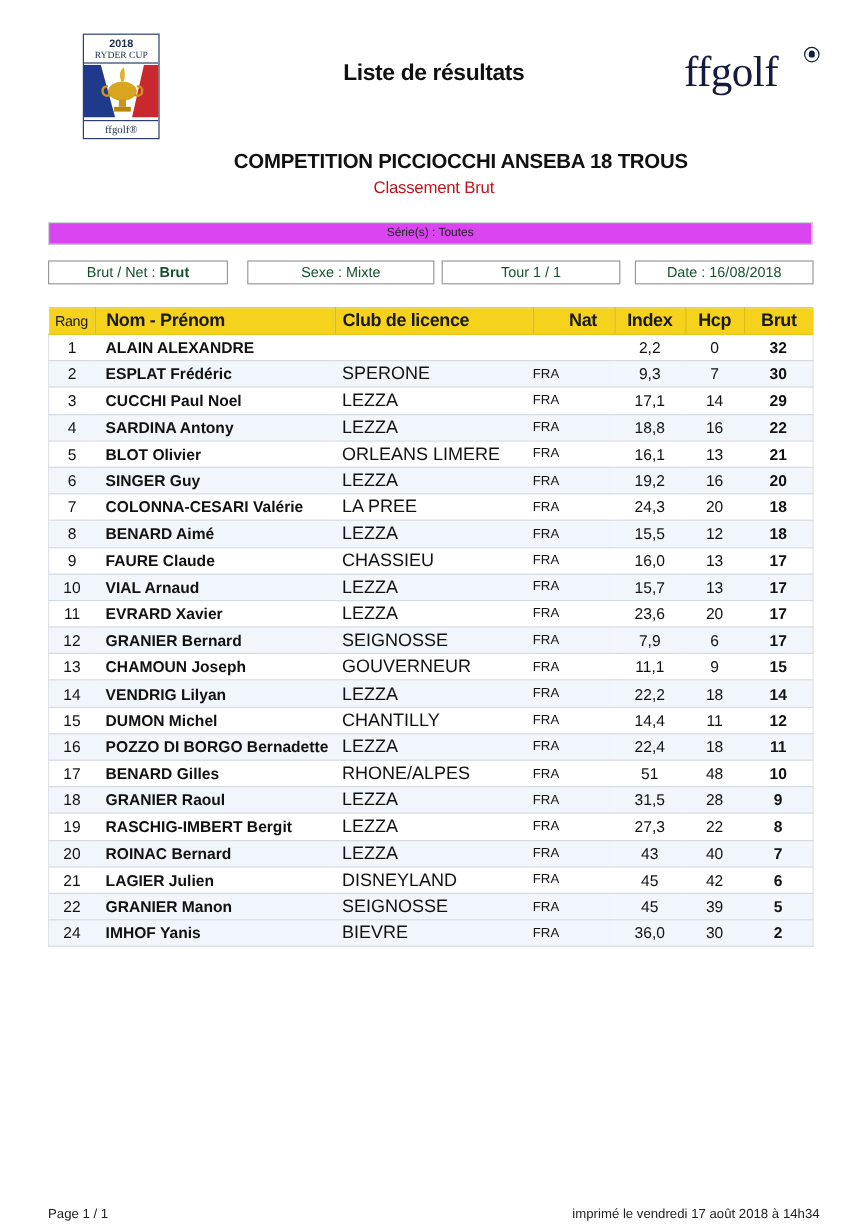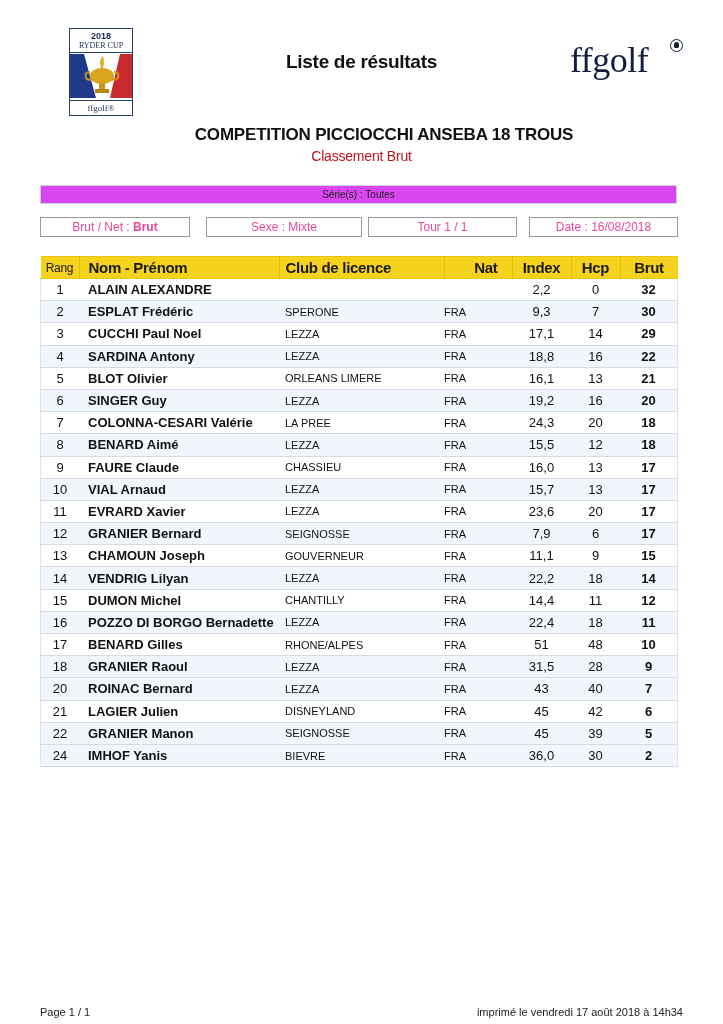--- a/index.html
+++ b/index.html
@@ -14,21 +14,21 @@
   .doc-title { position: absolute; left: 0; right: 0; top: 51px; text-align: center; font-size: 19px; font-weight: bold; color: #111; letter-spacing: -0.3px; }
   .brand { position: absolute; left: 570px; top: 40px; font-family: "Liberation Serif", serif; font-size: 36px; color: #141b3e; letter-spacing: -0.5px; line-height: 40px; }
   .brand-mark { position: absolute; left: 670px; top: 39px; width: 13px; height: 13px; border: 1.5px solid #141b3e; border-radius: 50%; box-sizing: border-box; }
   .brand-mark::after { content: ""; position: absolute; left: 3px; top: 2px; width: 5px; height: 6px; background: #141b3e; border-radius: 50% 50% 30% 30%; }
 
   .comp-title { position: absolute; left: 0; right: 0; top: 125px; text-align: center; font-size: 17px; font-weight: bold; color: #111; letter-spacing: -0.2px; margin-left: 45px; }
   .comp-sub { position: absolute; left: 0; right: 0; top: 148px; text-align: center; font-size: 14px; color: #c0141c; letter-spacing: -0.2px; }
 
   .serie-bar { position: absolute; left: 40px; top: 185px; width: 637px; height: 19px; background: #d946ef; border: 1px solid #c9d6d4; box-sizing: border-box; text-align: center; font-size: 10px; line-height: 18px; color: #222; }
 
-  .info-box { position: absolute; top: 217px; height: 20px; border: 1px solid #9a9a9a; box-sizing: border-box; text-align: center; font-size: 12px; line-height: 18px; color: #ec4899; background: #fff; }
+  .info-box { position: absolute; top: 217px; height: 20px; border: 1px solid #9a9a9a; box-sizing: border-box; text-align: center; font-size: 12px; line-height: 18px; color: #14532d; background: #fff; }
   .info-box .lbl { }
   .info-box .val { font-weight: normal; }
   .info-box .val.bold { font-weight: bold; }
 
   table.results { position: absolute; left: 40px; top: 256px; width: 638px; border-collapse: collapse; font-size: 12px; padding-left: 32px; }
   table.results th { background: #f5d21c; height: 21px; font-size: 15px; font-weight: bold; color: #1a1a1a; padding: 0; border-right: 1px solid #e2bc10; border-top: 1px solid #e8c512; border-bottom: 1px solid #e8c512; letter-spacing: -0.3px; }
   table.results th:last-child { border-right: none; }
   table.results th.rang { font-size: 12px; font-weight: normal; width: 38px; }
   table.results th.nom { text-align: left; padding-left: 9px; width: 190px; }
   table.results th.club { text-align: left; padding-left: 6px; width: 158px; }
@@ -37,21 +37,21 @@
   table.results th.hcp { width: 48px; }
   table.results th.brut { }
 
   table.results td { height: 21.2px; padding: 0; border-bottom: 1px solid #d5dbe2; font-size: 13px; color: #111; }
   table.results tr.odd td { background: #ffffff; }
   table.results tr.even td { background: #f0f6fc; }
   table.results td:first-child { border-left: 1px solid #e0e4ea; }
   table.results td:last-child { border-right: 1px solid #e0e4ea; }
   table.results td.rang { text-align: center; }
   table.results td.nom { font-weight: bold; padding-left: 9px; white-space: nowrap; }
-  table.results td.club { font-size: 11px; padding-left: 6px; white-space: nowrap; }
+  table.results td.club { font-size: 15px; padding-left: 6px; white-space: nowrap; }
   table.results td.nat { font-size: 11px; text-align: left; padding-right: 20px; }
   table.results td.idx { text-align: center; }
   table.results td.hcp { text-align: center; }
   table.results td.brut { text-align: center; font-weight: bold; }
 
   .footer-left { position: absolute; left: 40px; top: 1006px; font-size: 11px; color: #222; }
   .footer-right { position: absolute; right: 40px; top: 1006px; font-size: 11px; color: #222; }
 </style>
 </head>
 <body>
@@ -265,20 +265,29 @@
       </tr>
       <tr class="even">
         <td class="rang">18</td>
         <td class="nom">GRANIER Raoul</td>
         <td class="club">LEZZA</td>
         <td class="nat">FRA</td>
         <td class="idx">31,5</td>
         <td class="hcp">28</td>
         <td class="brut">9</td>
       </tr>
+      <tr class="odd">
+        <td class="rang">19</td>
+        <td class="nom">RASCHIG-IMBERT Bergit</td>
+        <td class="club">LEZZA</td>
+        <td class="nat">FRA</td>
+        <td class="idx">27,3</td>
+        <td class="hcp">22</td>
+        <td class="brut">8</td>
+      </tr>
       <tr class="even">
         <td class="rang">20</td>
         <td class="nom">ROINAC Bernard</td>
         <td class="club">LEZZA</td>
         <td class="nat">FRA</td>
         <td class="idx">43</td>
         <td class="hcp">40</td>
         <td class="brut">7</td>
       </tr>
       <tr class="odd">

